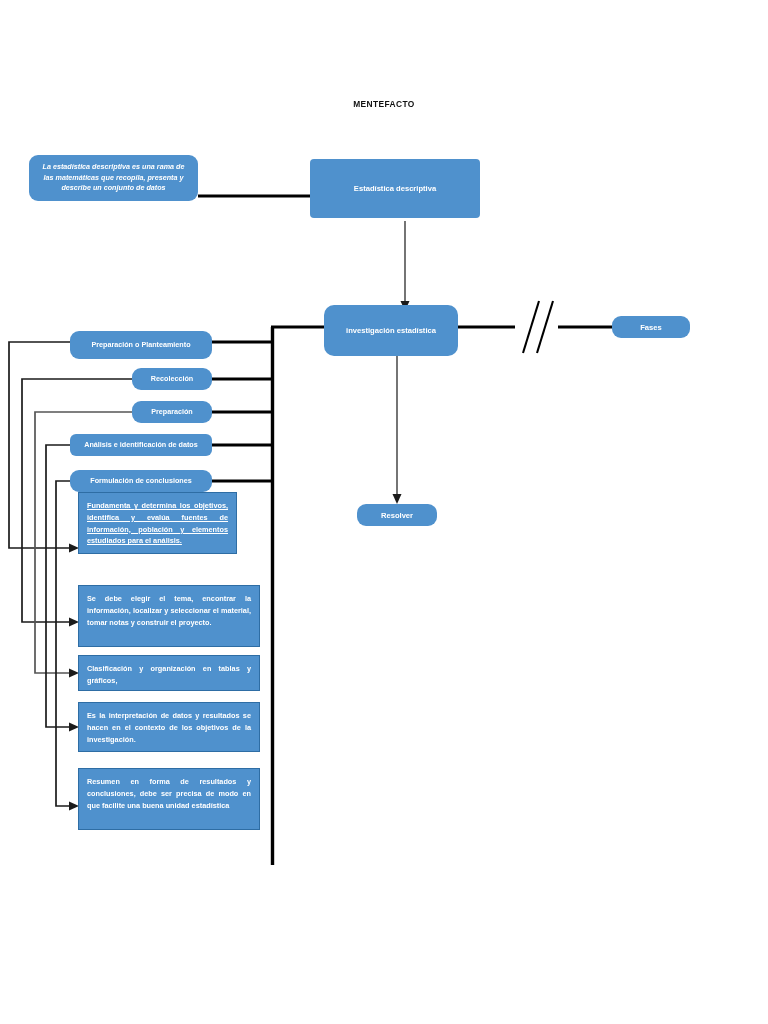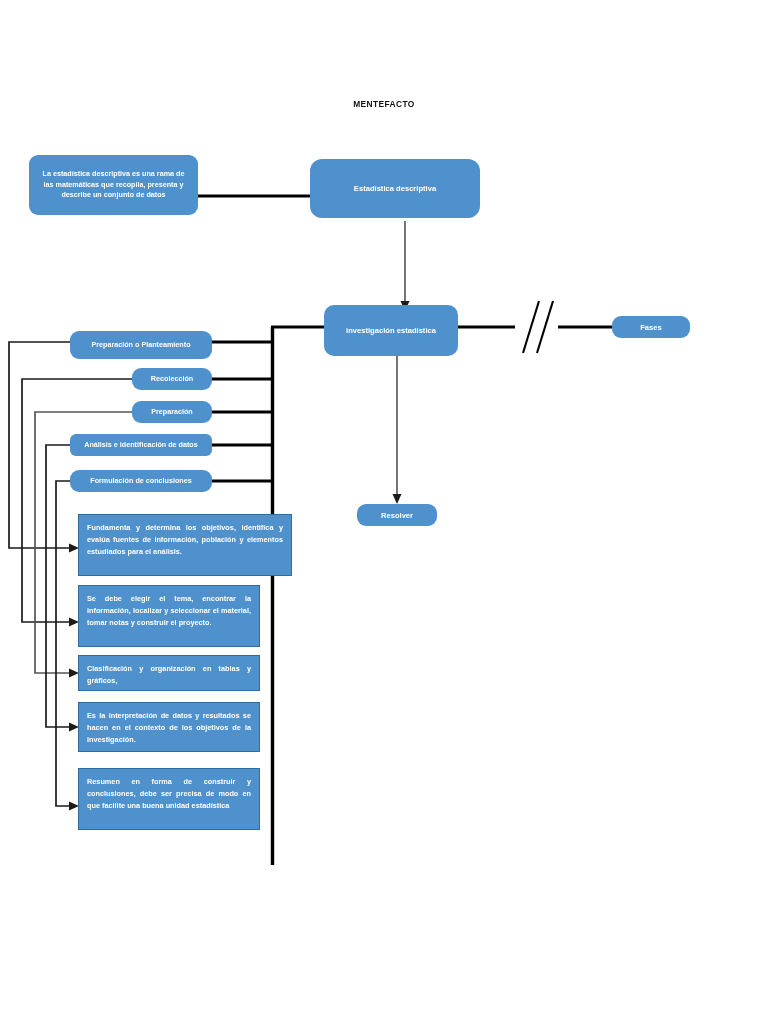--- a/index.html
+++ b/index.html
@@ -34,21 +34,21 @@
     background: #4F91CD;
     color: #ffffff;
     display: flex;
     align-items: center;
     justify-content: center;
     text-align: center;
     line-height: 1.45;
     z-index: 3;
   }
   .node.rounded { border-radius: 9px; }
-  .node.sharp   { border-radius: 12px; }
+  .node.sharp   { border-radius: 4px; }
   .node.small   { font-size: 7.2px; font-weight: bold; }
   .node.mid     { font-size: 7.6px; font-weight: bold; }
 
   
   .desc {
     position: absolute;
     box-sizing: border-box;
     background: #4F91CD;
     border: 1px solid #2E6DA4;
     color: #ffffff;
@@ -124,45 +124,45 @@
       <path d="M 70 425 L 46 425 L 46 707 L 70 707" fill="none" stroke="#1b1b1b" stroke-width="1.7"></path>
       <polygon points="79,707 69,702.5 69,711.5" fill="#1b1b1b"></polygon>
     </g>
 
     <g>
       <path d="M 70 461 L 56 461 L 56 786 L 70 786" fill="none" stroke="#1b1b1b" stroke-width="1.7"></path>
       <polygon points="79,786 69,781.5 69,790.5" fill="#1b1b1b"></polygon>
     </g>
   </svg>
 
-  <div class="node rounded small" style="left:29px; top:135px; width:169px; height:60px; padding:0 11px;">La estadística descriptiva es una rama de las matemáticas que recopila, presenta y describe un conjunto de datos</div>
+  <div class="node rounded small" style="left:29px; top:135px; width:169px; height:46px; padding:0 11px;font-style:italic;">La estadística descriptiva es una rama de las matemáticas que recopila, presenta y describe un conjunto de datos</div>
 
   <div class="node sharp mid" style="left:310px; top:139px; width:170px; height:59px;">Estadística descriptiva</div>
 
   <div class="node rounded mid" style="left:324px; top:285px; width:134px; height:51px;border-radius:10px;">investigación estadística</div>
 
   <div class="node rounded mid" style="left:612px; top:296px; width:78px; height:22px;">Fases</div>
 
   <div class="node rounded mid" style="left:357px; top:484px; width:80px; height:22px;">Resolver</div>
 
   <div class="node rounded small" style="left:70px; top:311px; width:142px; height:28px;">Preparación o Planteamiento</div>
   <div class="node rounded small" style="left:132px; top:348px; width:80px; height:22px;">Recolección</div>
   <div class="node rounded small" style="left:132px; top:381px; width:80px; height:22px;">Preparación</div>
   <div class="node rounded small" style="left:70px; top:414px; width:142px; height:22px;border-radius:6px;">Análisis e identificación de datos</div>
   <div class="node rounded small" style="left:70px; top:450px; width:142px; height:22px;">Formulación de conclusiones</div>
 
-  <div class="desc" style="left:78px; top:494px; width:214px; height:62px;">
+  <div class="desc" style="left:78px; top:472px; width:159px; height:62px;text-decoration:underline;">
     <span>Fundamenta y determina los objetivos, identifica y evalúa fuentes de información, población y elementos estudiados para el análisis.</span>
   </div>
   <div class="desc" style="left:78px; top:565px; width:182px; height:62px;">
     <span>Se debe elegir el tema, encontrar la información, localizar y seleccionar el material, tomar notas y construir el proyecto.</span>
   </div>
   <div class="desc" style="left:78px; top:635px; width:182px; height:36px;">
     <span>Clasificación y organización en tablas y gráficos,</span>
   </div>
   <div class="desc" style="left:78px; top:682px; width:182px; height:50px;">
     <span>Es la interpretación de datos y resultados se hacen en el contexto de los objetivos de la investigación.</span>
   </div>
   <div class="desc" style="left:78px; top:748px; width:182px; height:62px;">
-    <span>Resumen en forma de construir y conclusiones, debe ser precisa de modo en que facilite una buena unidad estadística</span>
+    <span>Resumen en forma de resultados y conclusiones, debe ser precisa de modo en que facilite una buena unidad estadística</span>
   </div>
 
 </div>
 
 </body></html>

